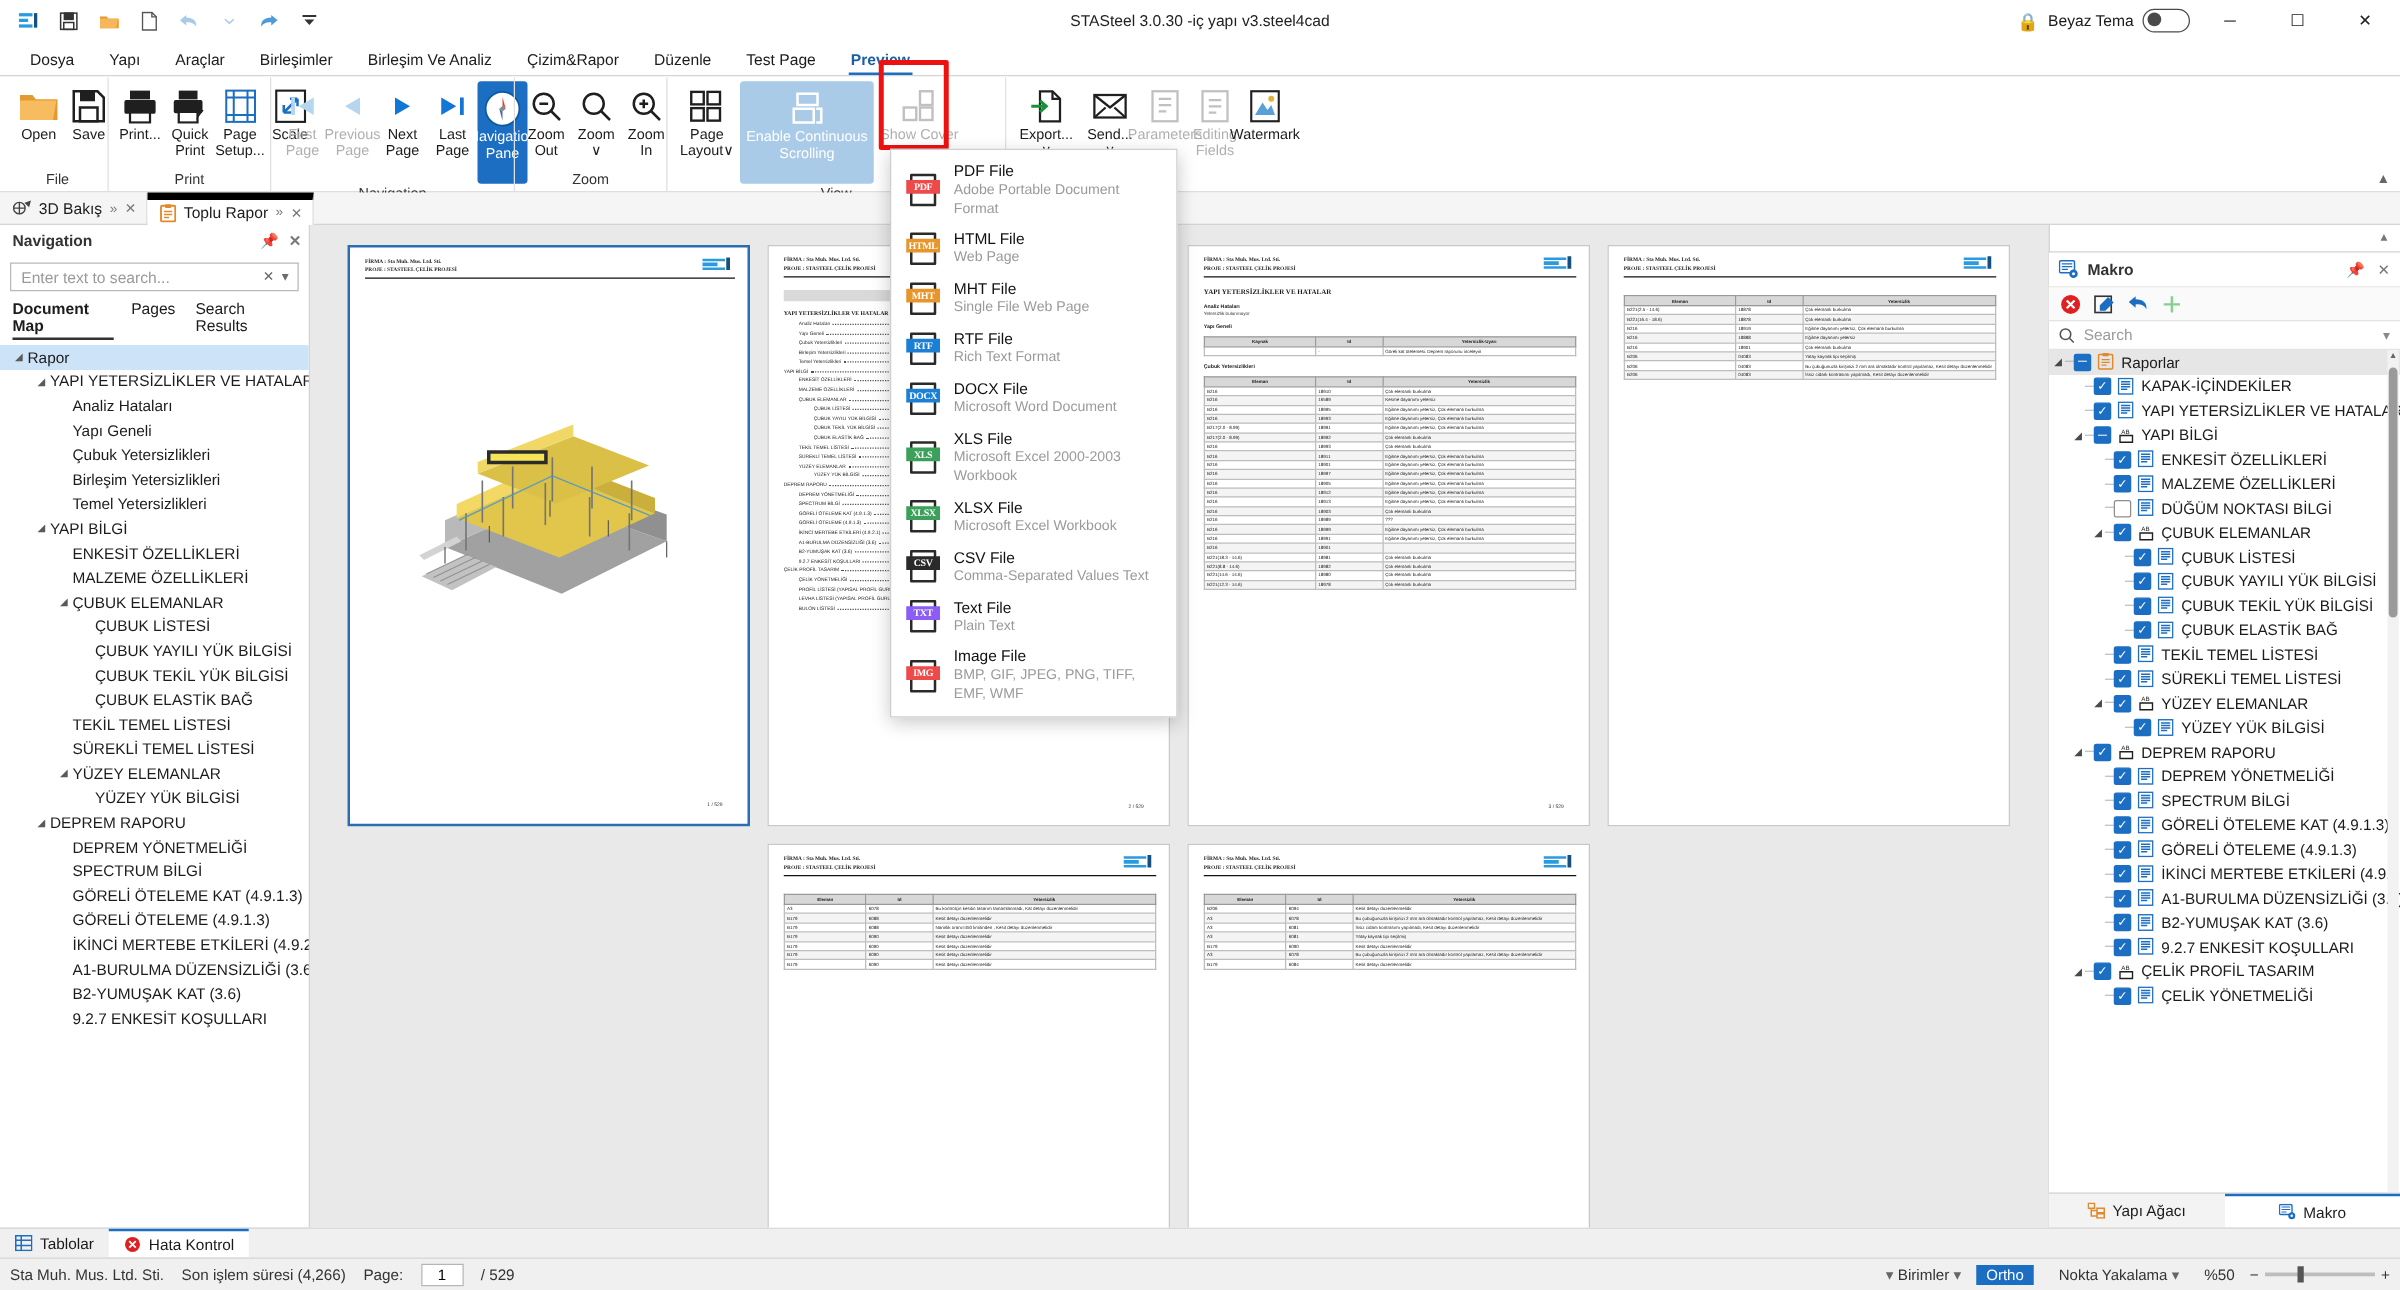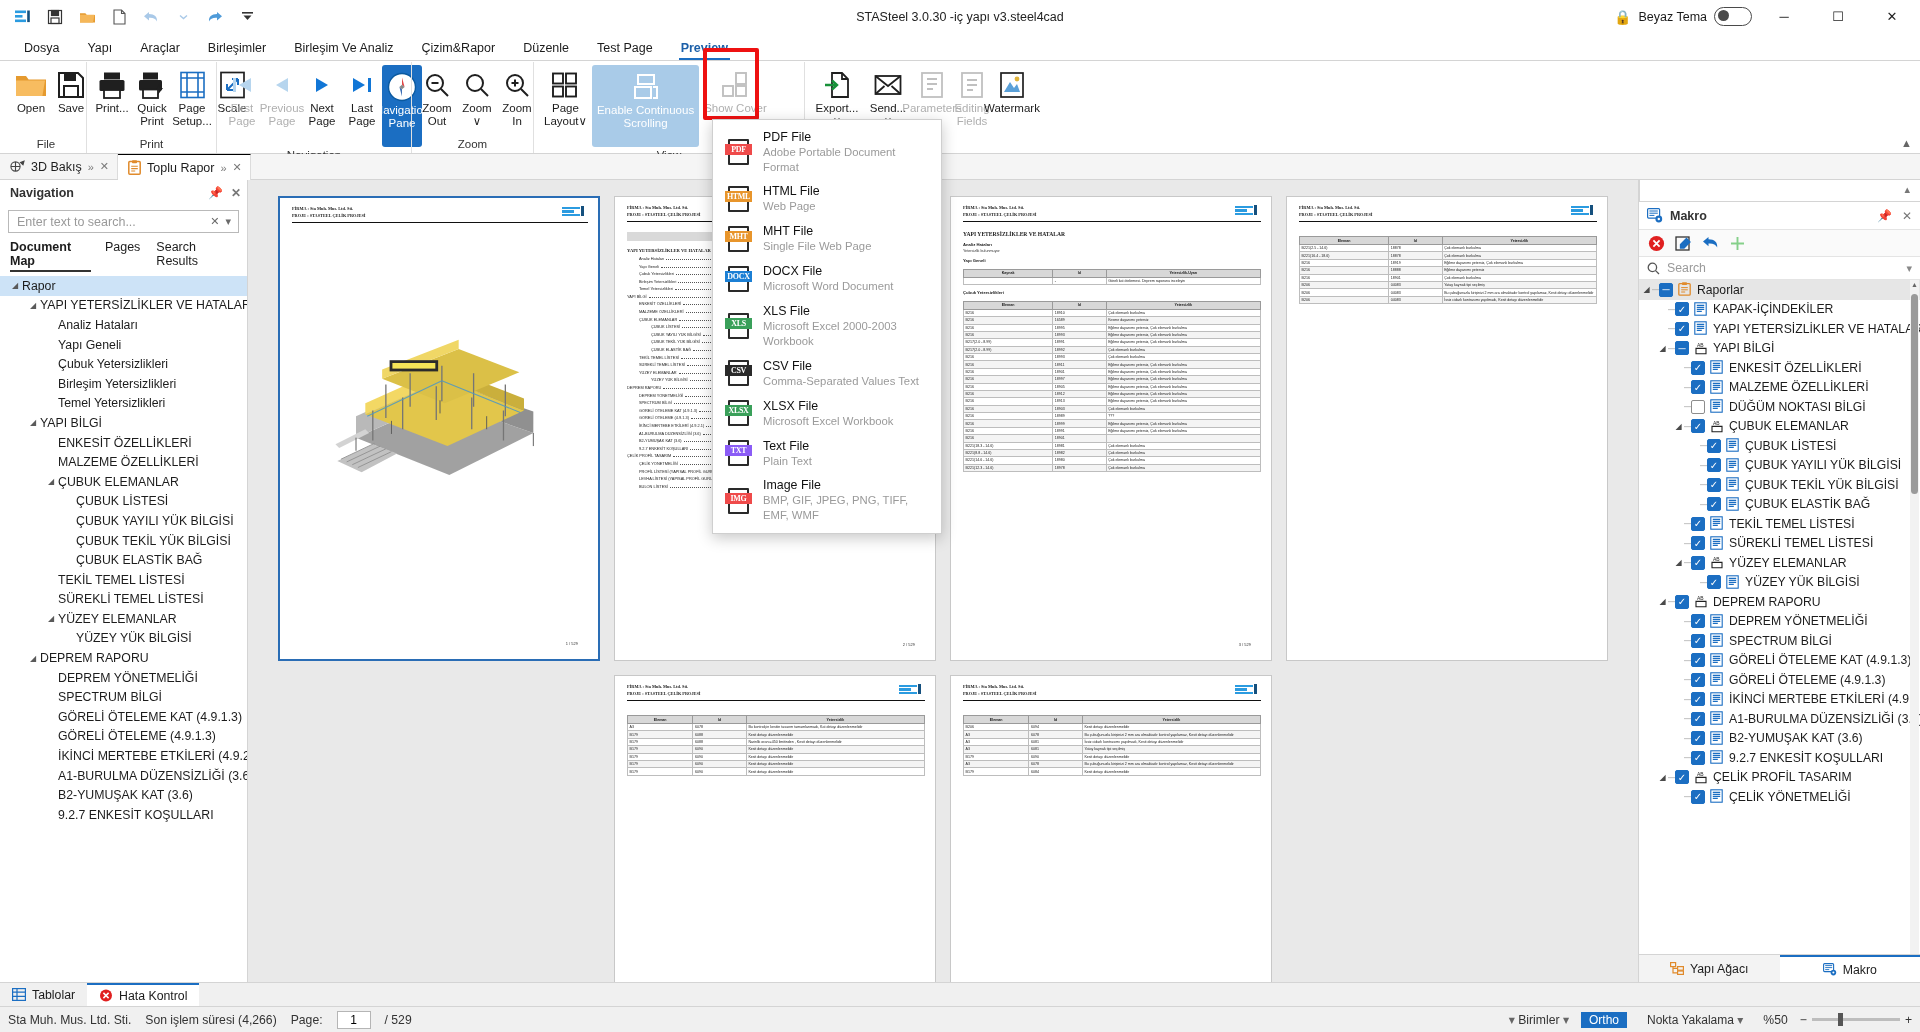--- a/index.html
+++ b/index.html
@@ -91,21 +91,21 @@
 
   
   .doctabs {
     height: 26px; display: flex; align-items: stretch; background: #f5f5f5;
     border-bottom: 1px solid #d4d4d4; flex: none; position: relative;
   }
   .doctab {
     display: flex; align-items: center; gap: 6px; padding: 0 8px 0 10px;
     font-size: 12.5px; cursor: pointer; border-right: 1px solid #dcdcdc; color: #1c1c1c;
   }
-  .doctab.active { background: #fff; border-top: 1px solid #000000; margin-bottom: -1px; }
+  .doctab.active { background: #fff; border-top: 6px solid #000000; margin-bottom: -1px; }
   .doctab .x, .doctab .pin { color: #7a7a7a; font-size: 11px; cursor: pointer; }
 
   
   .body { flex: 1; display: flex; min-height: 0; background: #fff; }
 
   
   .navpanel { width: 248px; background: #fff; border-right: 1px solid #d4d4d4; display: flex; flex-direction: column; flex: none; }
   .nav-head {
     height: 26px; display: flex; align-items: center; padding: 0 6px 0 10px;
     font-weight: bold; font-size: 12.5px; color: #333;
@@ -1811,55 +1811,65 @@
           <span class="tag" style="background:#e8952b">MHT</span>
         </span>
         <span class="txt">
           <div class="t1">MHT File</div>
           <div class="t2">Single File Web Page</div>
         </span>
       </div>
       <div class="emi">
         <span class="fileicon">
           <span class="sheet"></span>
+          <span class="tag" style="background:#1b7fd4">RTF</span>
+        </span>
+        <span class="txt">
+          <div class="t1">RTF File</div>
+          <div class="t2">Rich Text Format</div>
+        </span>
+      </div>
+      <div class="emi">
+        <span class="fileicon">
+          <span class="sheet"></span>
           <span class="tag" style="background:#1b7fd4">DOCX</span>
         </span>
         <span class="txt">
           <div class="t1">DOCX File</div>
           <div class="t2">Microsoft Word Document</div>
         </span>
       </div>
       <div class="emi">
         <span class="fileicon">
           <span class="sheet"></span>
           <span class="tag" style="background:#3aa05a">XLS</span>
         </span>
         <span class="txt">
           <div class="t1">XLS File</div>
           <div class="t2">Microsoft Excel 2000-2003 Workbook</div>
         </span>
       </div>
       <div class="emi">
         <span class="fileicon">
           <span class="sheet"></span>
+          <span class="tag" style="background:#3aa05a">XLSX</span>
+        </span>
+        <span class="txt">
+          <div class="t1">XLSX File</div>
+          <div class="t2">Microsoft Excel Workbook</div>
+        </span>
+      </div>
+      <div class="emi">
+        <span class="fileicon">
+          <span class="sheet"></span>
           <span class="tag" style="background:#2a2a2a">CSV</span>
         </span>
         <span class="txt">
           <div class="t1">CSV File</div>
           <div class="t2">Comma-Separated Values Text</div>
-        </span>
-      </div>
-      <div class="emi">
-        <span class="fileicon">
-          <span class="sheet"></span>
-          <span class="tag" style="background:#3aa05a">XLSX</span>
-        </span>
-        <span class="txt">
-          <div class="t1">XLSX File</div>
-          <div class="t2">Microsoft Excel Workbook</div>
         </span>
       </div>
       <div class="emi">
         <span class="fileicon">
           <span class="sheet"></span>
           <span class="tag" style="background:#8b5cf6">TXT</span>
         </span>
         <span class="txt">
           <div class="t1">Text File</div>
           <div class="t2">Plain Text</div>

